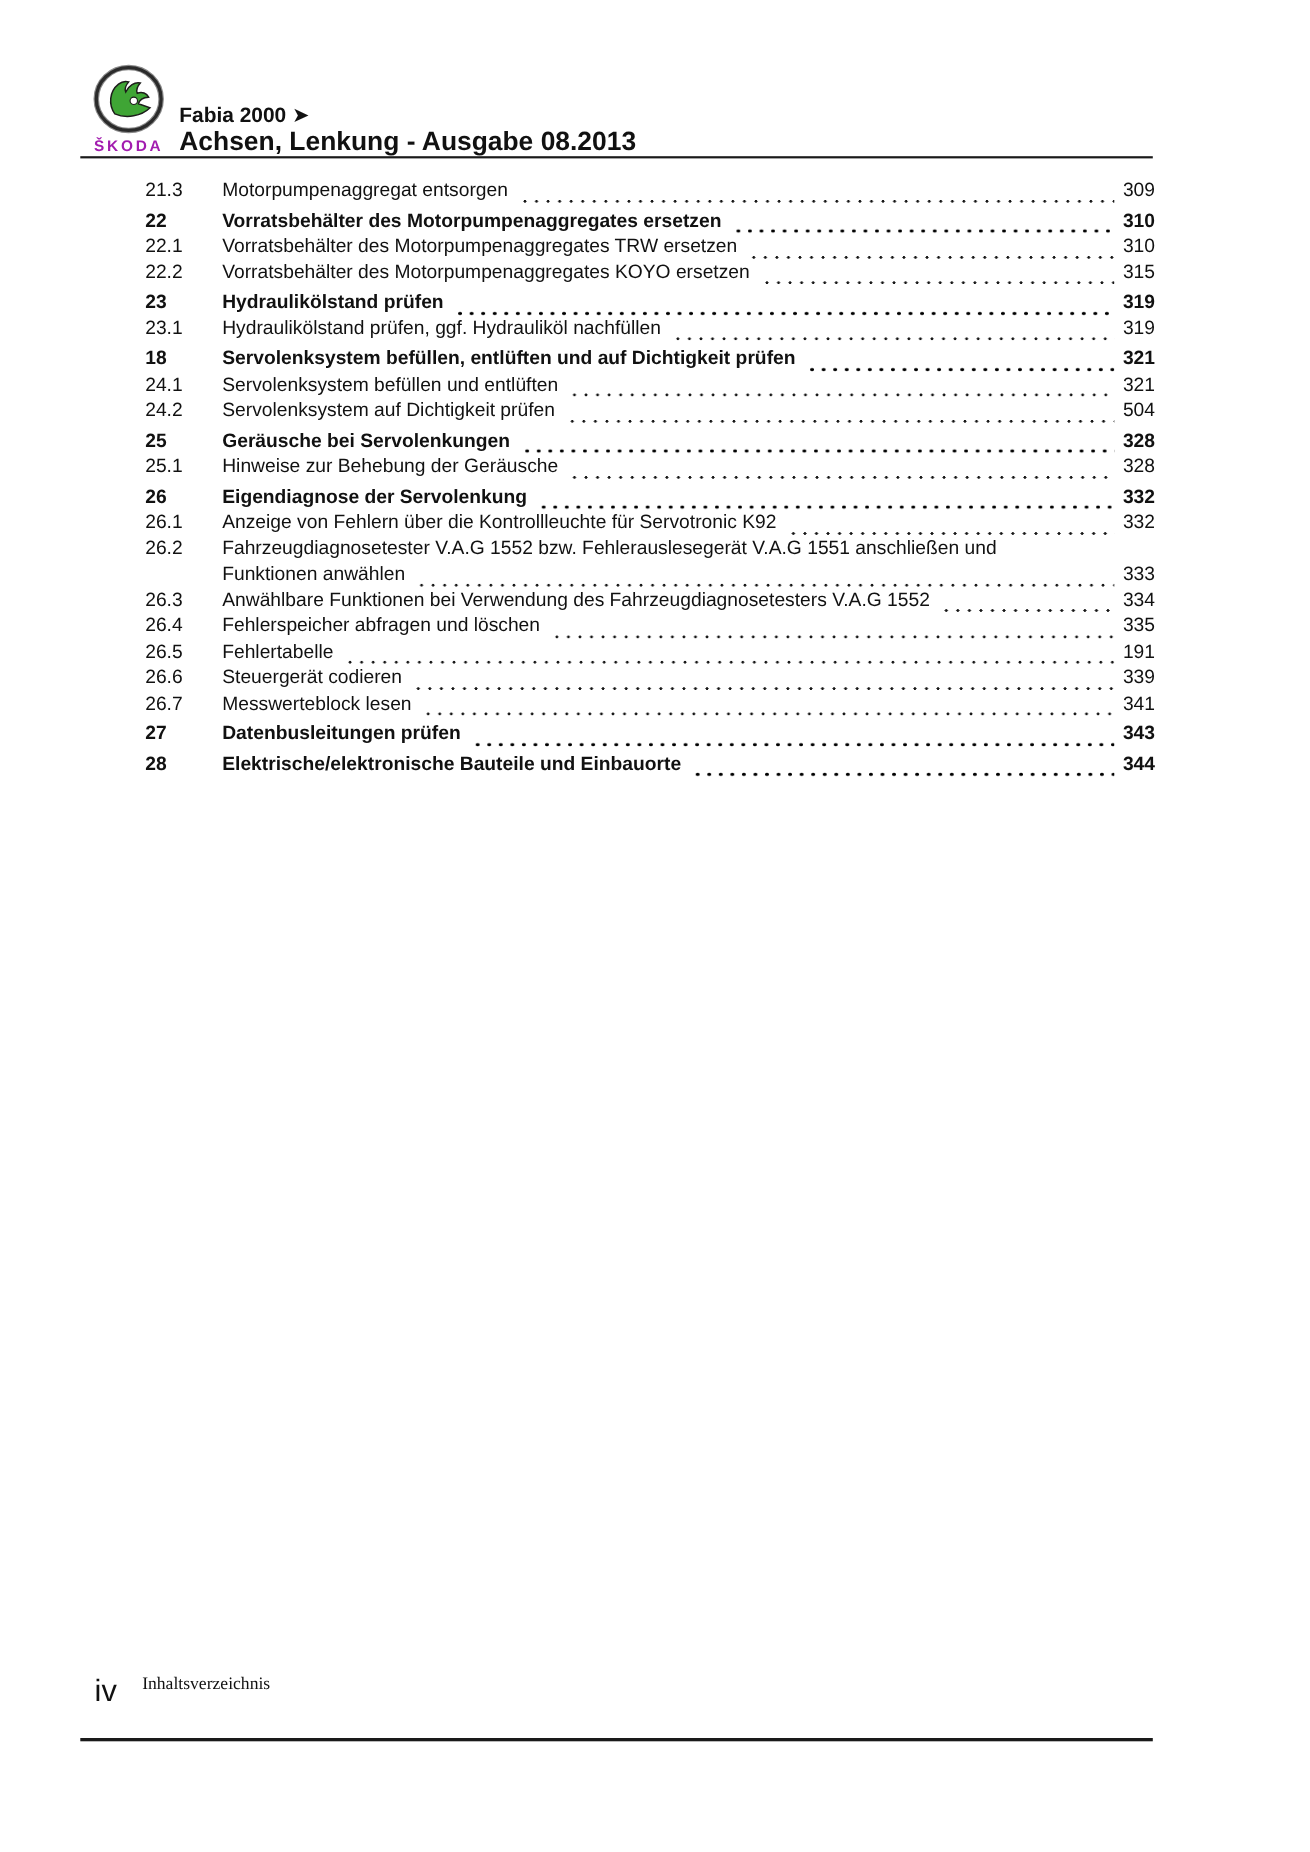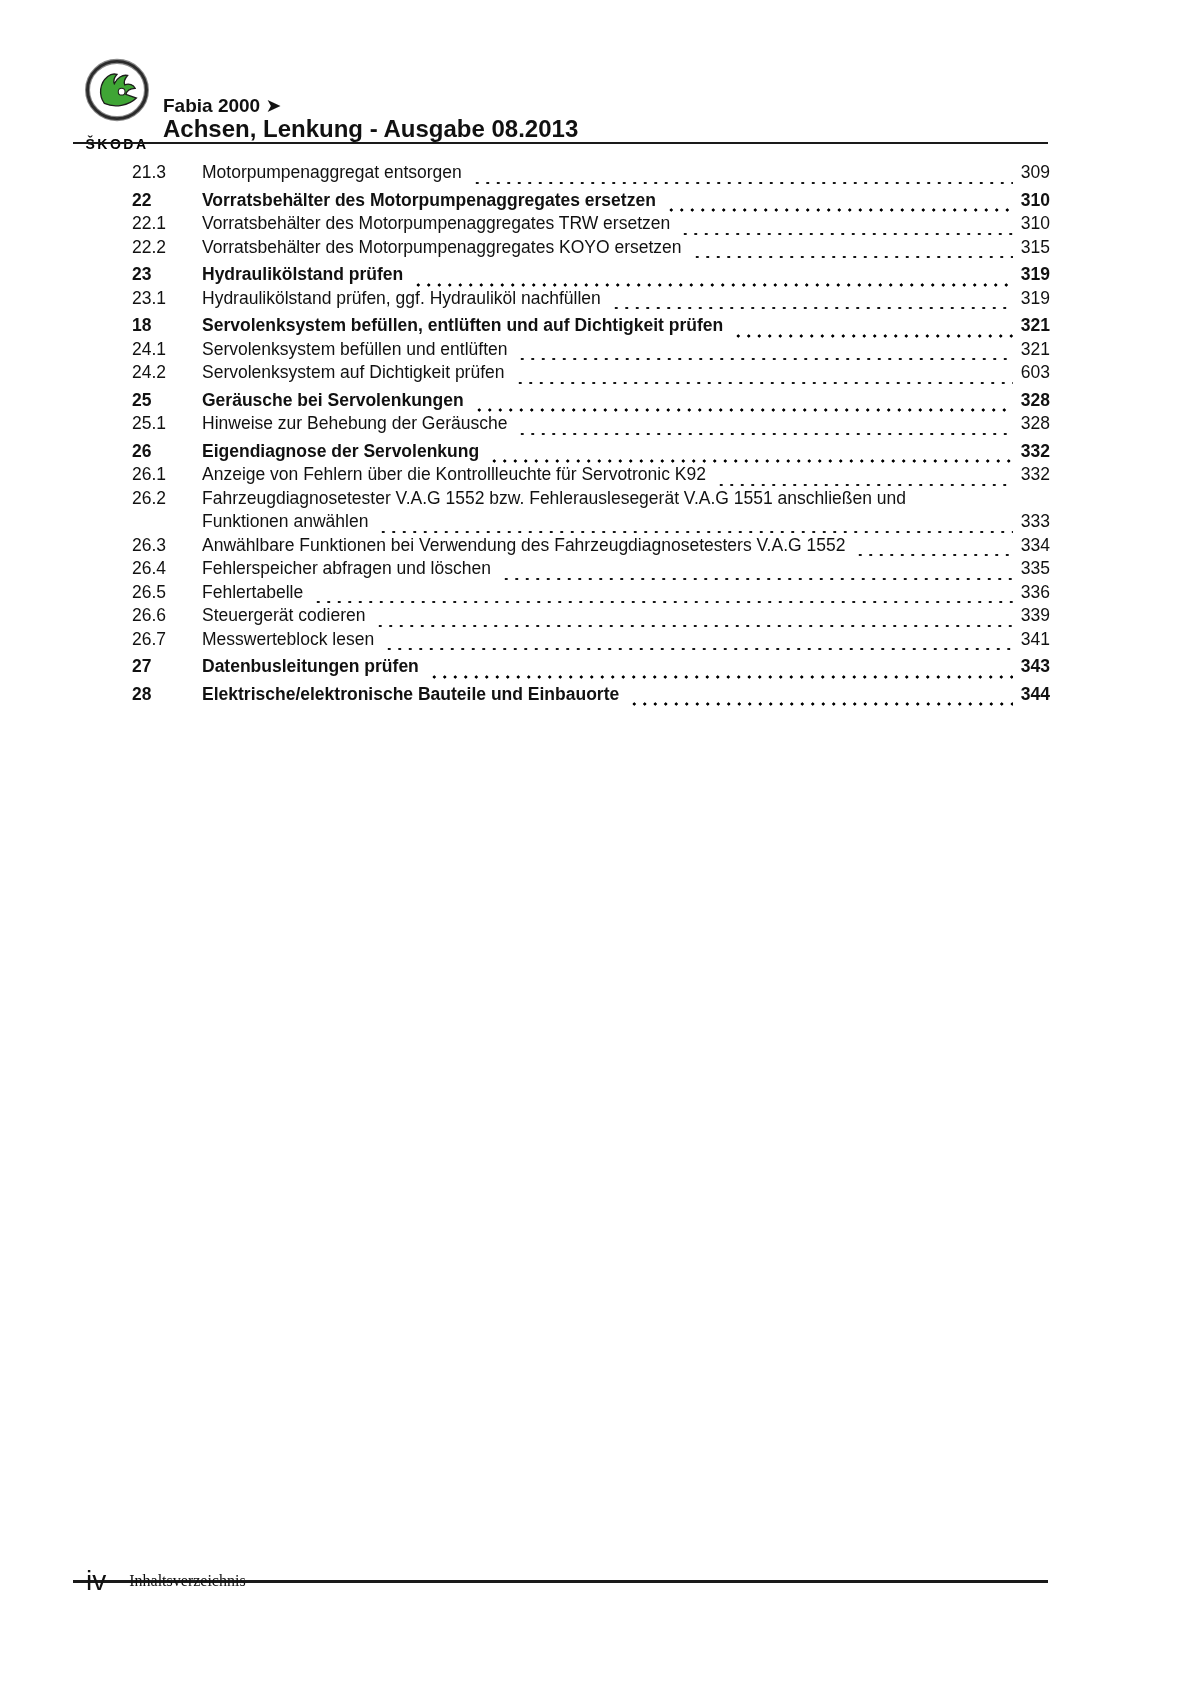--- a/index.html
+++ b/index.html
@@ -9,23 +9,23 @@
     background:#ffffff;
     font-family:"Liberation Sans", "DejaVu Sans", sans-serif;
     color:#111;
     overflow:hidden;
   }
 
   
   .logo-block { position:absolute; left:77px; top:58px; width:80px; text-align:center; }
   .logo-svg { display:block; margin:0 auto; width:68px; height:64px; }
   .brand-word {
-    margin-top:14px;
+    margin-top:2px;
     font-size:14px; font-weight:700; letter-spacing:2.5px;
-    color:#000000; white-space:nowrap;
+    color:#a21caf; white-space:nowrap;
   }
   .header-text { position:absolute; left:163px; top:95px; }
   .header-model { font-size:19px; font-weight:700; line-height:22px; white-space:nowrap; }
   .header-title { font-size:24px; font-weight:700; line-height:23px; white-space:nowrap; }
   .rule { position:absolute; left:73px; width:975px; background:#1a1a1a; }
   .rule-top { top:142px; height:2px; }
   .rule-bottom { top:1580px; height:3px; }
 
   
   .toc { position:absolute; left:132px; top:161px; width:918px; font-size:17.5px; }
@@ -42,21 +42,21 @@
     background-size:10.5px 4px;
     background-repeat:repeat-x;
     background-position:left bottom;
   }
   .toc-entry.bold .leader {
     background-image:radial-gradient(circle, #000 1.45px, transparent 1.7px);
   }
   .toc-page { flex:0 0 auto; }
 
   
-  .footer-text { position:absolute; left:86px; top:1566px; display:flex; align-items:center; }
+  .footer-text { position:absolute; left:86px; top:1522px; display:flex; align-items:flex-start; }
   .footer-roman { font-size:28px; line-height:30px; }
   .footer-label { font-size:16px; margin-left:23px;font-family:Liberation Serif, serif; }
 </style>
 </head>
 <body>
 
 <div class="page">
 
   <div class="logo-block">
     <svg class="logo-svg" viewBox="0 0 80 76">
@@ -170,21 +170,21 @@
         </span>
       </span>
     </div>
 
     <div class="toc-entry">
       <span class="toc-num">24.2</span>
       <span class="toc-main">
         <span class="toc-line">
           <span class="toc-title">Servolenksystem auf Dichtigkeit prüfen</span>
           <span class="leader"></span>
-          <span class="toc-page">603</span>
+          <span class="toc-page">504</span>
         </span>
       </span>
     </div>
 
     <div class="toc-entry bold">
       <span class="toc-num">25</span>
       <span class="toc-main">
         <span class="toc-line">
           <span class="toc-title">Geräusche bei Servolenkungen</span>
           <span class="leader"></span>
@@ -262,21 +262,21 @@
         </span>
       </span>
     </div>
 
     <div class="toc-entry">
       <span class="toc-num">26.5</span>
       <span class="toc-main">
         <span class="toc-line">
           <span class="toc-title">Fehlertabelle</span>
           <span class="leader"></span>
-          <span class="toc-page">336</span>
+          <span class="toc-page">191</span>
         </span>
       </span>
     </div>
 
     <div class="toc-entry">
       <span class="toc-num">26.6</span>
       <span class="toc-main">
         <span class="toc-line">
           <span class="toc-title">Steuergerät codieren</span>
           <span class="leader"></span>

